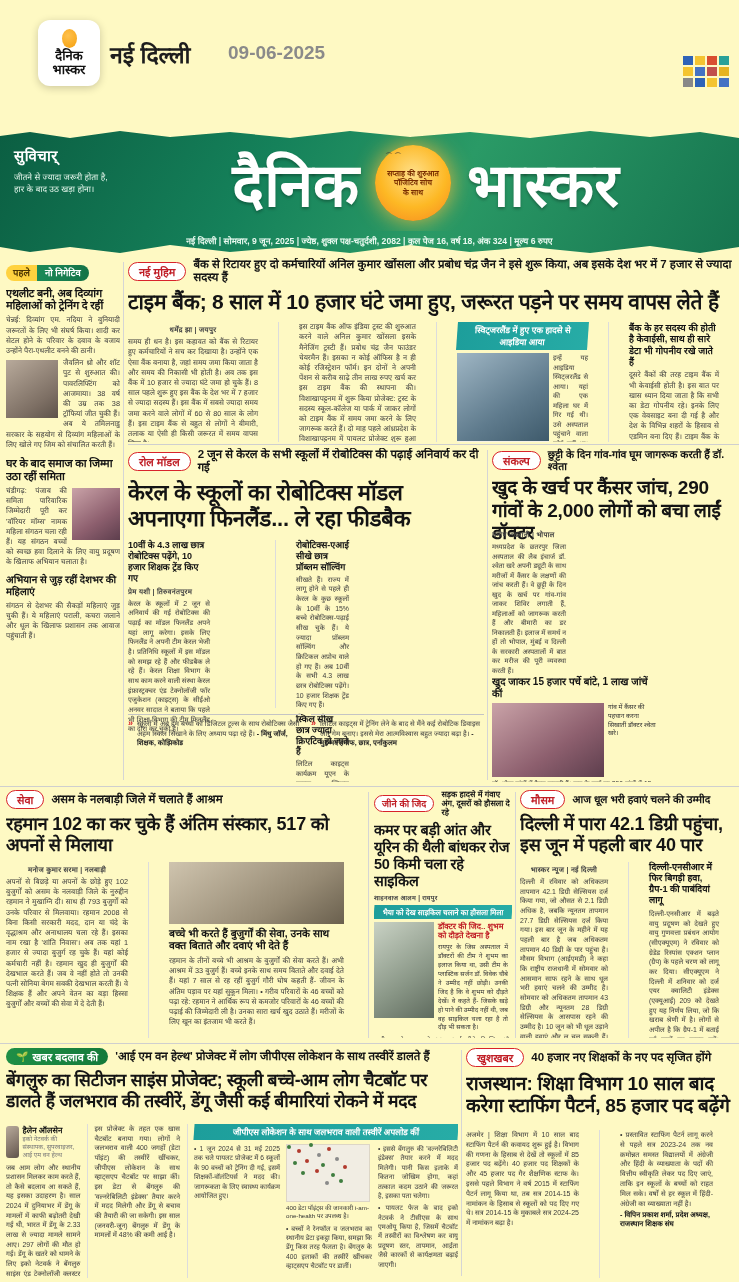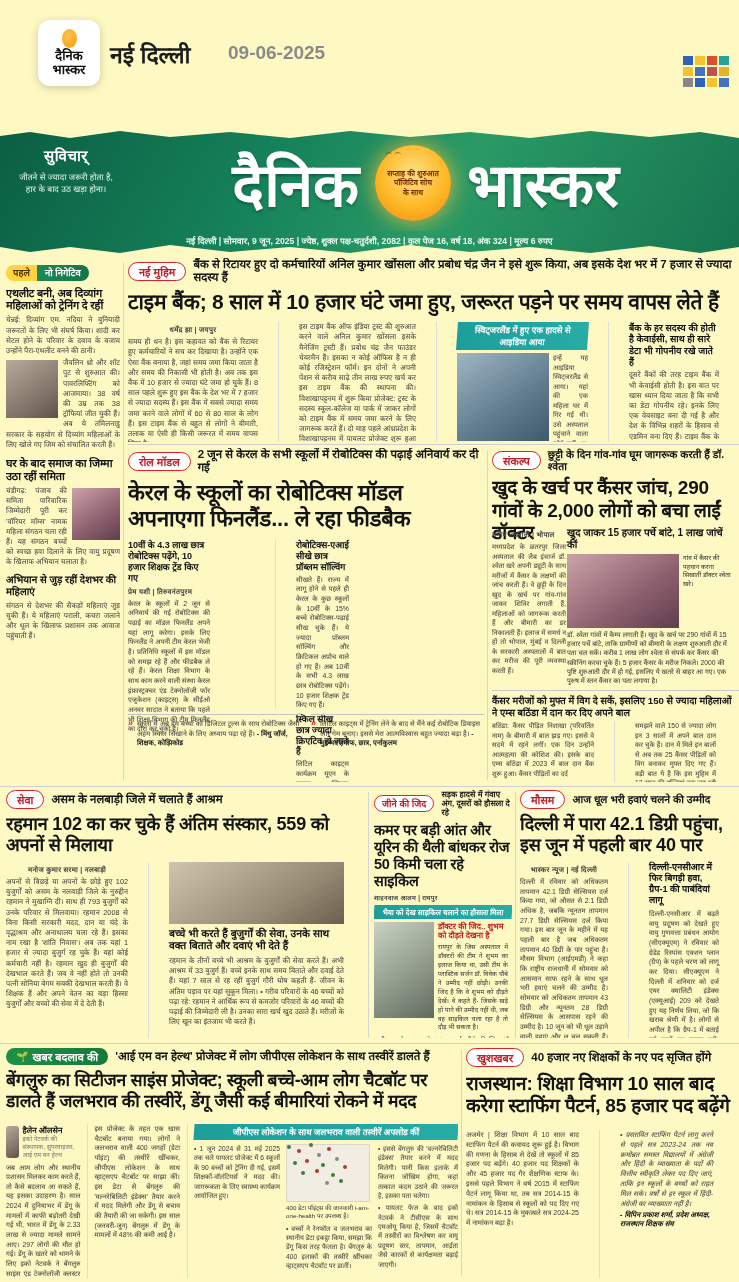--- a/index.html
+++ b/index.html
@@ -13,21 +13,21 @@
   .city{position:absolute;left:110px;top:38px;font-size:23px;font-weight:800;color:#1d1d1d;}
   .date{position:absolute;left:228px;top:42px;font-size:19px;font-weight:600;color:#8a8a8a;}
   .promo{position:absolute;right:10px;top:56px;display:grid;grid-template-columns:repeat(4,10px);gap:2px;}
   .promo i{display:block;width:10px;height:9px;}
   
   .tagline{position:absolute;left:0;top:108px;width:100%;text-align:center;font-size:15px;font-weight:800;color:#e4502a;}
   
   .banner{position:absolute;left:0;top:129px;width:739px;height:128px;
           background:linear-gradient(120deg,#0b5e42,#15815a 35%,#2a9a66 60%,#16744f);
           clip-path:polygon(0px 7px,30px 3px,70px 9px,120px 2px,170px 8px,230px 3px,290px 9px,350px 2px,410px 8px,470px 3px,530px 9px,590px 2px,650px 8px,700px 3px,739px 9px,739px 118px,700px 124px,650px 117px,590px 124px,530px 118px,470px 123px,410px 116px,350px 124px,290px 118px,230px 123px,170px 116px,120px 124px,70px 118px,30px 123px,0px 118px);}
-  .suvichar{position:absolute;left:14px;top:16px;width:104px;text-align:center;color:#fff;}
+  .suvichar{position:absolute;left:14px;top:16px;width:104px;text-align:left;color:#fff;}
   .suvichar .t{font-size:15px;font-weight:800;letter-spacing:.5px;}
   .suvichar .q{margin-top:6px;font-size:8.5px;line-height:1.45;color:#eafaf0;}
   .btitle{position:absolute;left:112px;top:6px;right:0;height:96px;display:flex;align-items:center;justify-content:center;gap:16px;overflow:hidden;}
   .btitle .w{font-size:60px;font-weight:900;color:#fff;text-shadow:0 2px 3px rgba(0,0,0,.28);white-space:nowrap;}
   .sun{width:76px;height:76px;border-radius:50%;flex:0 0 auto;
        background:radial-gradient(circle at 50% 38%,#ffe08a,#fdb824 55%,#f6861f);
        box-shadow:0 0 22px rgba(255,190,60,.85);display:flex;flex-direction:column;align-items:center;justify-content:center;position:relative;}
   .sun .birds{position:absolute;top:6px;left:10px;font-size:8px;color:#333;letter-spacing:1px;}
   .sun .s{font-size:7.6px;font-weight:800;color:#7a2e00;line-height:1.25;text-align:center;}
   .binfo{position:absolute;left:0;bottom:10px;width:100%;text-align:center;font-size:8.6px;font-weight:600;color:#eafaf0;}
@@ -202,21 +202,21 @@
       </div>
     </div>
   </section>
 
   <section style="left:492px;top:448px;width:247px;height:334px;">
     <div class="kickrow">
       <span class="pill">संकल्प</span>
       <span class="ksub" style="font-size:10.5px;">छुट्टी के दिन गांव-गांव घूम जागरूक करती हैं डॉ. श्वेता</span>
     </div>
     <div class="hl" style="font-size:19px;margin-top:5px;height:46px;">खुद के खर्च पर कैंसर जांच, 290 गांवों के 2,000 लोगों को बचा लाईं डॉक्टर</div>
-    <div style="display:flex;gap:1px;margin-top:4px;">
+    <div style="display:flex;gap:1px;margin-top:4px;flex-direction:column;">
       <div style="width:74px;">
         <div class="by">मनीष तख्तानी | भोपाल</div>
         <div class="bt" style="font-size:6.8px;">मध्यप्रदेश के छतरपुर जिला अस्पताल की लैब इंचार्ज डॉ. श्वेता खरे अपनी ड्यूटी के साथ मरीजों में कैंसर के लक्षणों की जांच करती हैं। वे छुट्टी के दिन खुद के खर्च पर गांव-गांव जाकर शिविर लगाती हैं, महिलाओं को जागरूक करती हैं और बीमारी का डर निकालती हैं। इलाज में समर्थ न हों तो भोपाल, मुंबई व दिल्ली के सरकारी अस्पतालों में बात कर मरीज की पूरी व्यवस्था करती हैं।</div>
       </div>
       <div style="width:167px;">
         <div class="subh" style="font-size:10px;">खुद जाकर 15 हजार पर्चे बांटे, 1 लाख जांचें कीं</div>
         <div style="display:flex;gap:4px;margin-top:3px;">
           <div class="ph pink" style="width:112px;height:74px;"></div>
           <div class="cap" style="width:48px;font-size:6.4px;">गांव में कैंसर की पहचान करना सिखातीं डॉक्टर श्वेता खरे।</div>
         </div>
@@ -233,21 +233,21 @@
         <div class="subh" style="font-size:7.5px;text-align:right;margin-top:2px;">- शेष 10 पेज पर</div>
       </div>
     </div>
   </section>
 
   <section style="left:6px;top:790px;width:358px;height:248px;">
     <div class="kickrow">
       <span class="pill">सेवा</span>
       <span class="ksub">असम के नलबाड़ी जिले में चलाते हैं आश्रम</span>
     </div>
-    <div class="hl" style="font-size:18px;margin-top:5px;height:44px;">रहमान 102 का कर चुके हैं अंतिम संस्कार, 559 को अपनों से मिलाया</div>
+    <div class="hl" style="font-size:18px;margin-top:5px;height:44px;">रहमान 102 का कर चुके हैं अंतिम संस्कार, 517 को अपनों से मिलाया</div>
     <div class="cols" style="margin-top:4px;height:190px;">
       <div class="c" style="width:142px;">
         <div class="by" style="text-align:center;">मनोज कुमार सरमा | नलबाड़ी</div>
         <div class="bt">अपनों से बिछड़े या अपनों के छोड़े हुए 102 बुजुर्गों को असम के नलबाड़ी जिले के नुरुद्दीन रहमान ने मुखाग्नि दी। साथ ही 793 बुजुर्गों को उनके परिवार से मिलवाया। रहमान 2008 से बिना किसी सरकारी मदद, दान या चंदे के वृद्धाश्रम और अनाथालय चला रहे हैं। इसका नाम रखा है 'शांति निवास'। अब तक यहां 1 हजार से ज्यादा बुजुर्ग रह चुके हैं। यहां कोई कर्मचारी नहीं है। रहमान खुद ही बुजुर्गों की देखभाल करते हैं। जब वे नहीं होते तो उनकी पत्नी सोनिया बेगम सबकी देखभाल करती हैं। वे शिक्षक हैं और अपने वेतन का बड़ा हिस्सा बुजुर्गों और बच्चों की सेवा में दे देती हैं।</div>
       </div>
       <div class="c" style="width:216px;">
         <div class="ph sepia" style="width:100%;height:62px;"></div>
         <div class="subh" style="font-size:10.4px;margin-top:4px;">बच्चे भी करते हैं बुजुर्गों की सेवा, उनके साथ वक्त बिताते और दवाएं भी देते हैं</div>
         <div class="bt" style="margin-top:3px;">रहमान के तीनों बच्चे भी आश्रम के बुजुर्गों की सेवा करते हैं। अभी आश्रम में 33 बुजुर्ग हैं। बच्चे इनके साथ समय बिताते और दवाई देते हैं। यहां 7 साल से रह रहीं बुजुर्ग गौरी घोष कहती हैं- जीवन के अंतिम पड़ाव पर यहां सुकून मिला। • गरीब परिवारों के 46 बच्चों को पढ़ा रहे: रहमान ने आर्थिक रूप से कमजोर परिवारों के 46 बच्चों की पढ़ाई की जिम्मेदारी ली है। उनका सारा खर्च खुद उठाते हैं। मरीजों के लिए खून का इंतजाम भी करते हैं।</div>
       </div>
@@ -334,21 +334,21 @@
   <section style="left:466px;top:1048px;width:267px;height:230px;">
     <div class="kickrow">
       <span class="pill">खुशखबर</span>
       <span class="ksub">40 हजार नए शिक्षकों के नए पद सृजित होंगे</span>
     </div>
     <div class="hl" style="font-size:19px;margin-top:6px;height:52px;">राजस्थान: शिक्षा विभाग 10 साल बाद करेगा स्टाफिंग पैटर्न, 85 हजार पद बढ़ेंगे</div>
     <div class="cols" style="margin-top:5px;height:150px;">
       <div class="c" style="width:133px;">
           <div class="bt" style="font-size:7px;">अजमेर | शिक्षा विभाग में 10 साल बाद स्टाफिंग पैटर्न की कवायद शुरू हुई है। विभाग की गणना के हिसाब से देखें तो स्कूलों में 85 हजार पद बढ़ेंगे। 40 हजार पद शिक्षकों के और 45 हजार पद गैर शैक्षणिक स्टाफ के। इससे पहले विभाग ने वर्ष 2015 में स्टाफिंग पैटर्न लागू किया था, तब सत्र 2014-15 के नामांकन के हिसाब से स्कूलों को पद दिए गए थे। सत्र 2014-15 के मुकाबले सत्र 2024-25 में नामांकन बढ़ा है।</div>
         </div>
-      <div class="c" style="width:134px;font-style:italic;">
+      <div class="c" style="width:134px;">
         <div class="bt" style="font-size:7px;">• प्रस्तावित स्टाफिंग पैटर्न लागू करने से पहले सत्र 2023-24 तक नव क्रमोन्नत समस्त विद्यालयों में अंग्रेजी और हिंदी के व्याख्याता के पदों की वित्तीय स्वीकृति लेकर पद दिए जाएं, ताकि इन स्कूलों के बच्चों को राहत मिल सके। वर्षों से हर स्कूल में हिंदी-अंग्रेजी का व्याख्याता नहीं है।</div>
         <div class="subh" style="font-size:7.2px;margin-top:3px;">- विपिन प्रकाश शर्मा, प्रदेश अध्यक्ष, राजस्थान शिक्षक संघ</div>
       </div>
     </div>
   </section>
 
   <div class="vline" style="left:123px;top:262px;height:518px;"></div>
   <div class="vline" style="left:487px;top:450px;height:330px;"></div>
   <div class="vline" style="left:368px;top:792px;height:246px;"></div>
   <div class="vline" style="left:515px;top:792px;height:246px;"></div>

